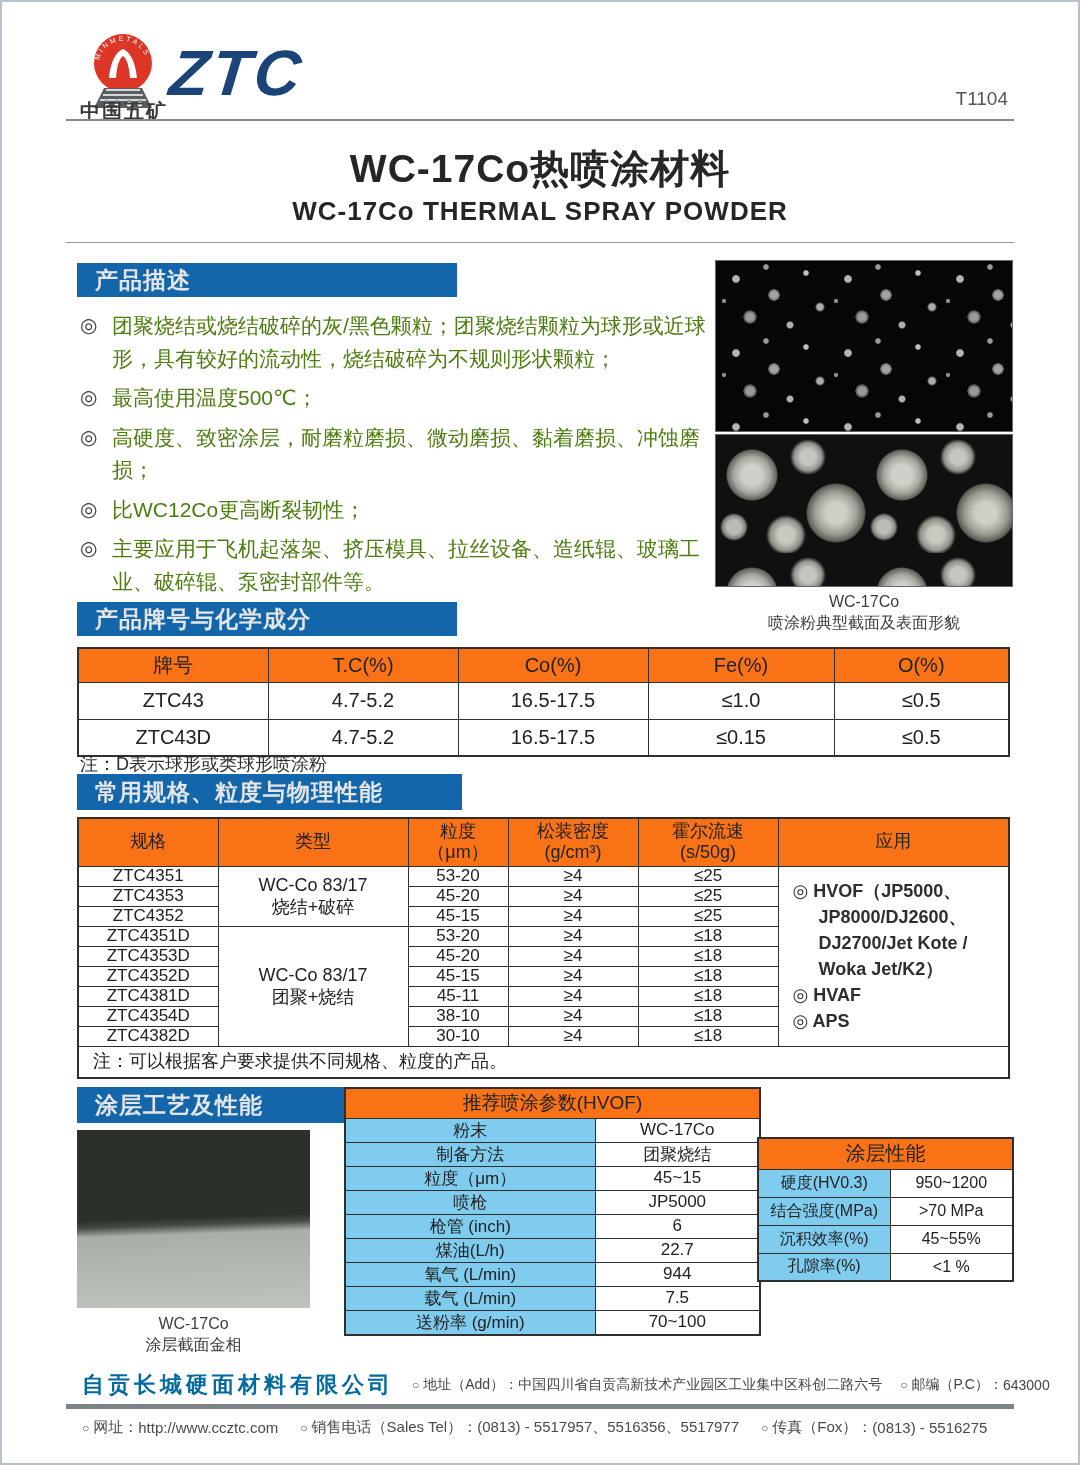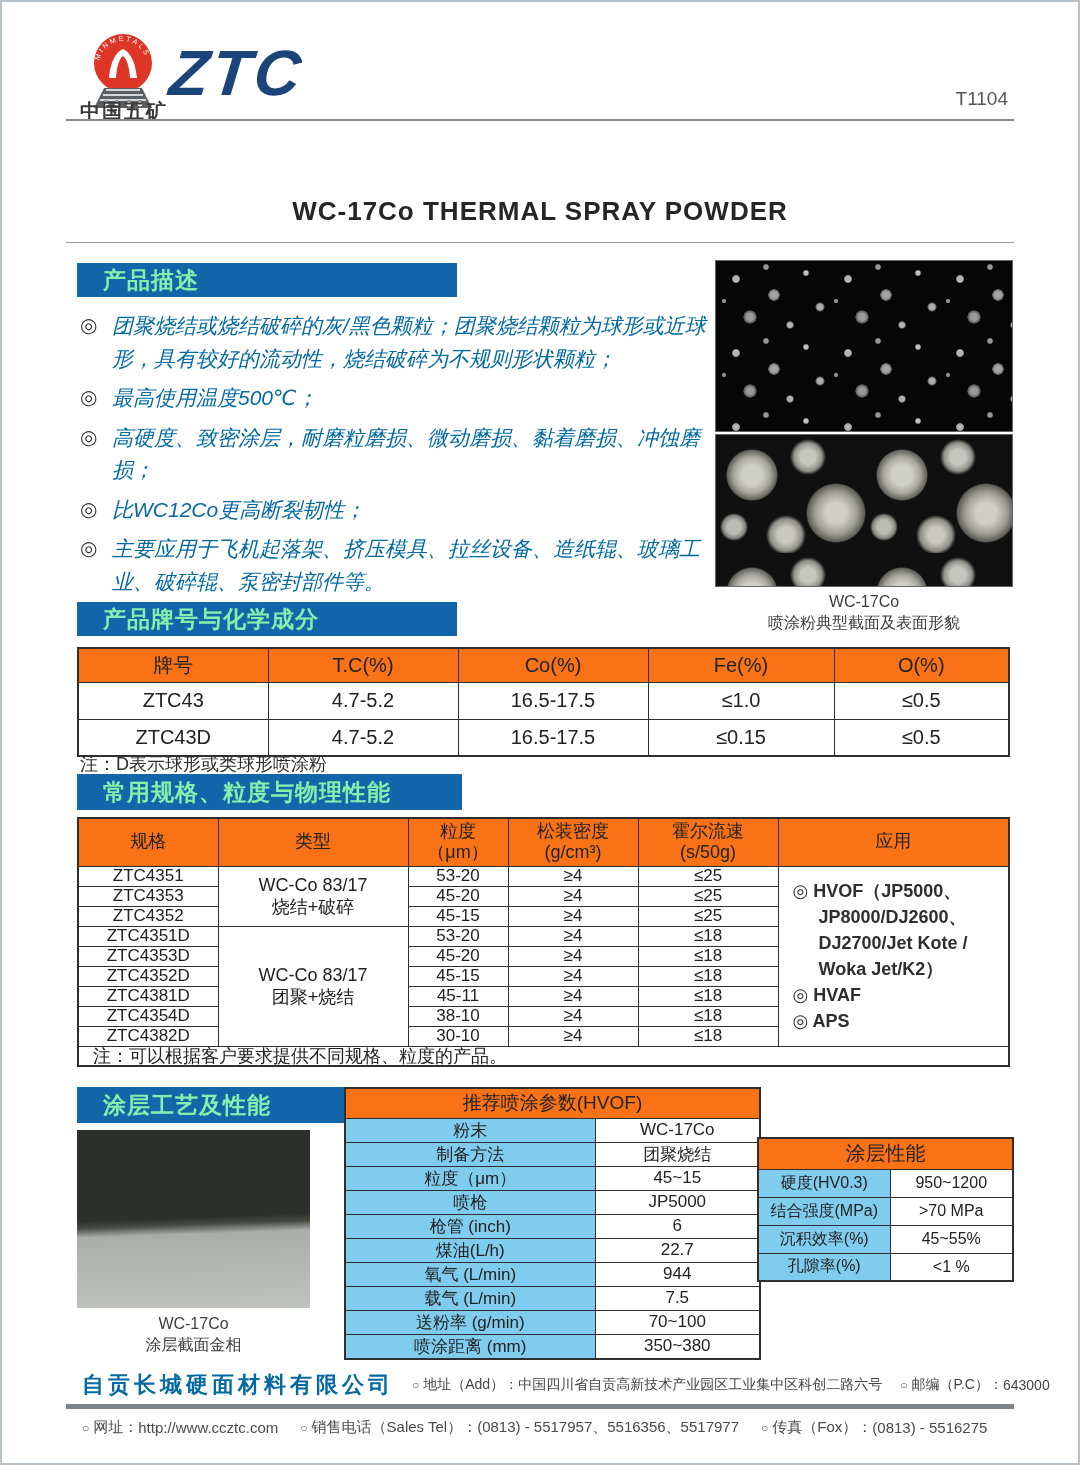--- a/index.html
+++ b/index.html
@@ -17,33 +17,33 @@
   .header-rule { position:absolute; left:64px; right:64px; top:117px; height:2px; background:#8a8a8a; }
 
   
   .title-cn { position:absolute; left:0; right:0; top:140px; text-align:center;
               font-size:39px; font-weight:700; color:#262626; letter-spacing:1px; }
   .title-en { position:absolute; left:0; right:0; top:194px; text-align:center;
               font-size:26px; font-weight:700; color:#262626; letter-spacing:1px; }
   .title-rule { position:absolute; left:64px; right:64px; top:240px; height:1px; background:#9a9a9a; }
 
   
-  .band { position:absolute; height:34px; background:#1366a9; color:#86efac;
+  .band { position:absolute; height:34px; background:#1366a9; color:#e5e5e5;
           font-size:23px; font-weight:700; display:flex; align-items:center;
-          padding-left:26px; letter-spacing:1px; white-space:nowrap; }
+          padding-left:18px; letter-spacing:1px; white-space:nowrap; }
   .band-desc { left:75px; top:261px; width:380px; }
   .band-comp { left:75px; top:600px; width:380px; }
   .band-spec { left:75px; top:772px; width:385px; height:36px; }
   .band-coat { left:75px; top:1085px; width:270px; height:36px; }
 
   
   .bullets { position:absolute; left:78px; top:308px; width:632px; }
   .bullet { display:flex; margin-bottom:7px; }
   .b-marker { width:32px; flex:0 0 32px; font-size:20px; color:#3a3a3a; line-height:1.55; }
-  .b-text { font-size:21px; color:#0369a1; line-height:1.55;font-style:italic; }
+  .b-text { font-size:21px; color:#4d7c0f; line-height:1.55; }
 
   
   .sem { position:absolute; left:713px; width:298px; border:1px solid #666; }
   .sem1 { top:258px; height:172px; background-color:#060606;
     background-image:
       radial-gradient(circle 5px at 20px 18px, #b5b5b5 55%, #6e6e6e 78%, transparent 82%),
       radial-gradient(circle 7px at 58px 34px, #a3a3a3 50%, #5c5c5c 80%, transparent 86%),
       radial-gradient(circle 4px at 90px 12px, #c0c0c0 55%, transparent 82%),
       radial-gradient(circle 8px at 34px 56px, #9a9a9a 45%, #515151 80%, transparent 86%),
       radial-gradient(circle 5px at 74px 64px, #b0b0b0 55%, transparent 82%),
@@ -71,21 +71,21 @@
   .comp-table th { height:34px; font-size:20px; }
   .comp-table td { height:37px; font-size:20px; }
   .comp-note { position:absolute; left:78px; top:750px; font-size:18px; color:#2e2e2e; }
 
   .spec-table { left:75px; top:815px; width:931px; border:2px solid #2f2f2f; }
   .spec-table th { height:48px; font-size:18px; line-height:1.2; }
   .spec-table td { height:20px; font-size:17px; line-height:1.05; }
   .spec-table td.type-cell { font-size:18px; line-height:1.25; }
   .spec-table td.app-cell { text-align:left; padding:6px 8px 6px 14px; font-size:18px;font-weight:bold; }
   .app-item { padding-left:26px; text-indent:-26px; line-height:1.45; color:#2e2e2e; }
-  .spec-table td.note-cell { text-align:left; padding-left:14px; height:20px; font-size:18px; }
+  .spec-table td.note-cell { text-align:left; padding-left:14px; height:32px; font-size:18px; }
 
   .hvof-table { left:342px; top:1085px; width:415px; border:2px solid #2f2f2f; }
   .hvof-table th.hvof-title { height:30px; font-size:19px; font-weight:400; }
   .hvof-table td { height:23px; font-size:17px; }
   .hvof-table td.lbl { background:#7fccee; }
 
   .perf-table { left:755px; top:1135px; width:255px; border:2px solid #2f2f2f; }
   .perf-table th.perf-title { height:31px; font-size:20px; font-weight:400; }
   .perf-table td { height:28px; font-size:16px; }
   .perf-table td.lbl { background:#7fccee; }
@@ -130,20 +130,21 @@
       <circle cx="31" cy="72" r="3.2" fill="#ffffff" stroke="#3c3c3c"></circle>
       <circle cx="43" cy="72" r="3.2" fill="#ffffff" stroke="#3c3c3c"></circle>
       <circle cx="54" cy="72" r="3.2" fill="#ffffff" stroke="#3c3c3c"></circle>
     </svg>
   </div>
   <div class="brand-cn">中国五矿</div>
   <div class="ztc-logo">ZTC</div>
   <div class="doc-number">T1104</div>
   <div class="header-rule"></div>
 
+  <div class="title-cn">WC-17Co热喷涂材料</div>
   <div class="title-en">WC-17Co THERMAL SPRAY POWDER</div>
   <div class="title-rule"></div>
 
   <div class="band band-desc">产品描述</div>
   <div class="bullets">
     <div class="bullet">
       <span class="b-marker">◎</span>
       <span class="b-text">团聚烧结或烧结破碎的灰/黑色颗粒；团聚烧结颗粒为球形或近球形，具有较好的流动性，烧结破碎为不规则形状颗粒；</span>
     </div>
     <div class="bullet">
@@ -358,24 +359,20 @@
           <td>944</td>
         </tr>
     <tr>
           <td class="lbl">载气 (L/min)</td>
           <td>7.5</td>
         </tr>
     <tr>
           <td class="lbl">送粉率 (g/min)</td>
           <td>70~100</td>
         </tr>
-    <tr>
-          <td class="lbl">喷涂距离 (mm)</td>
-          <td>350~380</td>
-        </tr>
   </tbody>
     </table>
 
   <table class="perf-table">
     <colgroup>
         <col style="width:132px">
         <col style="width:123px">
       </colgroup>
     <tbody>
         <tr>

